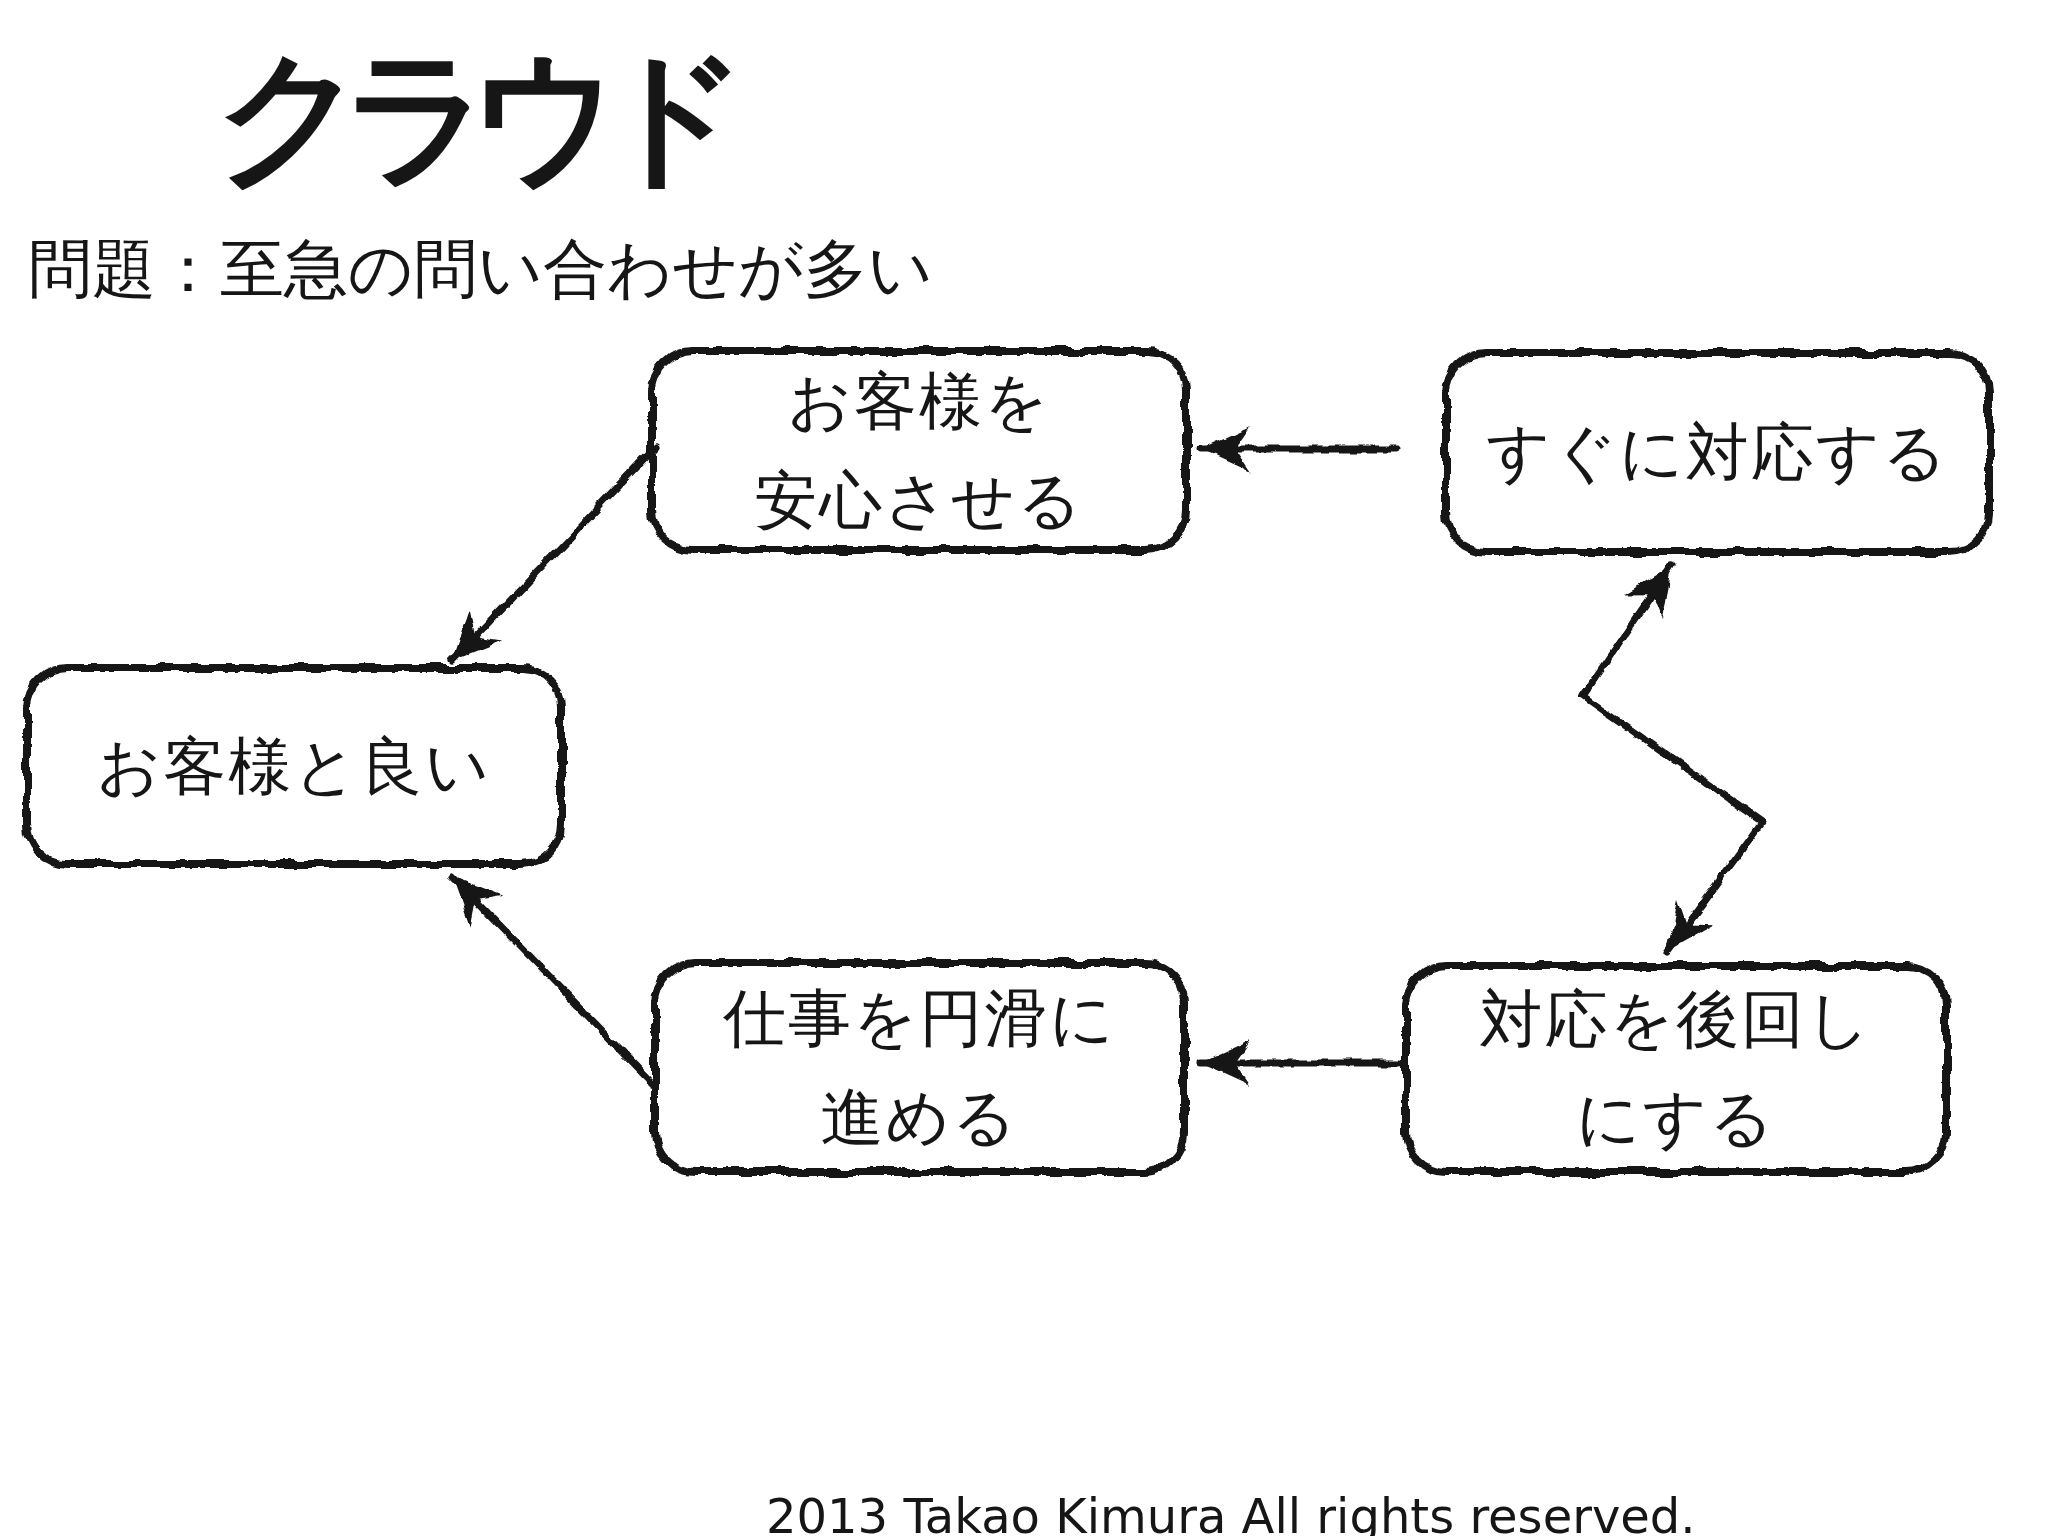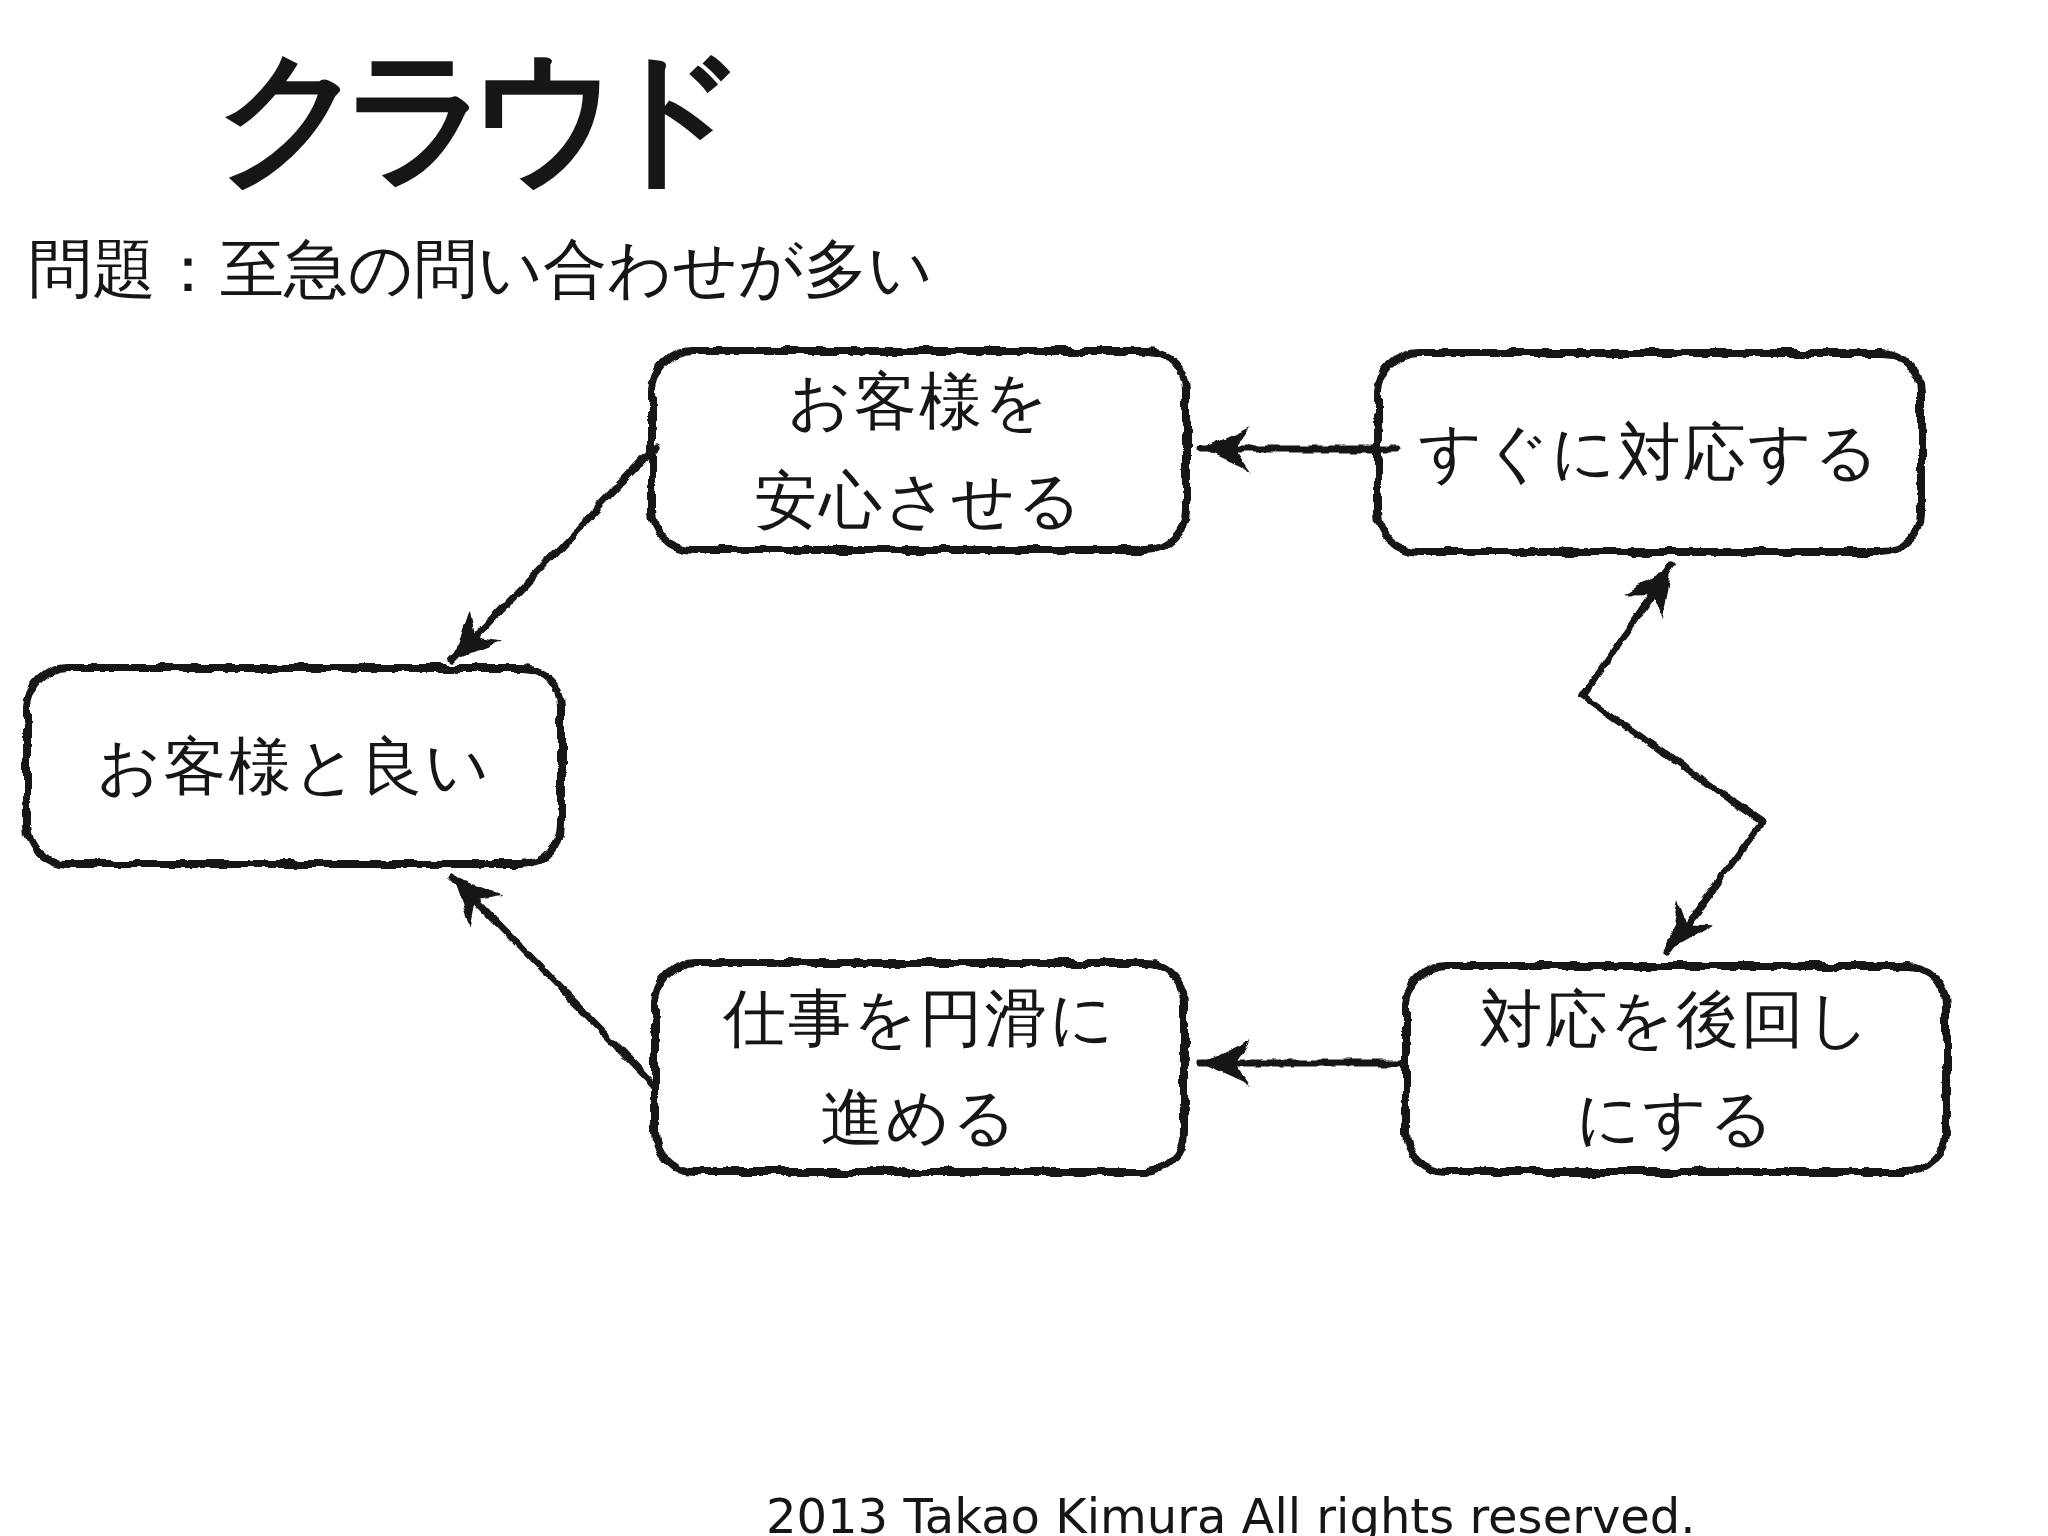--- a/index.html
+++ b/index.html
@@ -38,21 +38,21 @@
   }
   .node::before {
     content:""; position:absolute; inset:0;
     border:8px solid var(--ink, #161616);
     border-radius:44px;
     filter:url(#roughen);
   }
   .node-line { position:relative; white-space:nowrap; }
   .node-relationship { left:23px;   top:664px; width:542px; height:204px; }
   .node-reassure     { left:648px;  top:347px; width:542px; height:207px; }
-  .node-respond      { left:1374px; top:349px; width:551px; height:207px;align-items:center; }
+  .node-respond      { left:1442px; top:349px; width:551px; height:207px;align-items:center; }
   .node-smooth       { left:651px;  top:959px; width:537px; height:217px; }
   .node-postpone     { left:1402px; top:962px; width:548px; height:214px; }
   .footer-copyright {
     position:absolute; left:766px; top:1488px;
     font-size:48px; white-space:nowrap;
   }
   .footer-credit {
     position:absolute; right:8px; top:1484px;
     font-size:38px; white-space:nowrap;
   }

